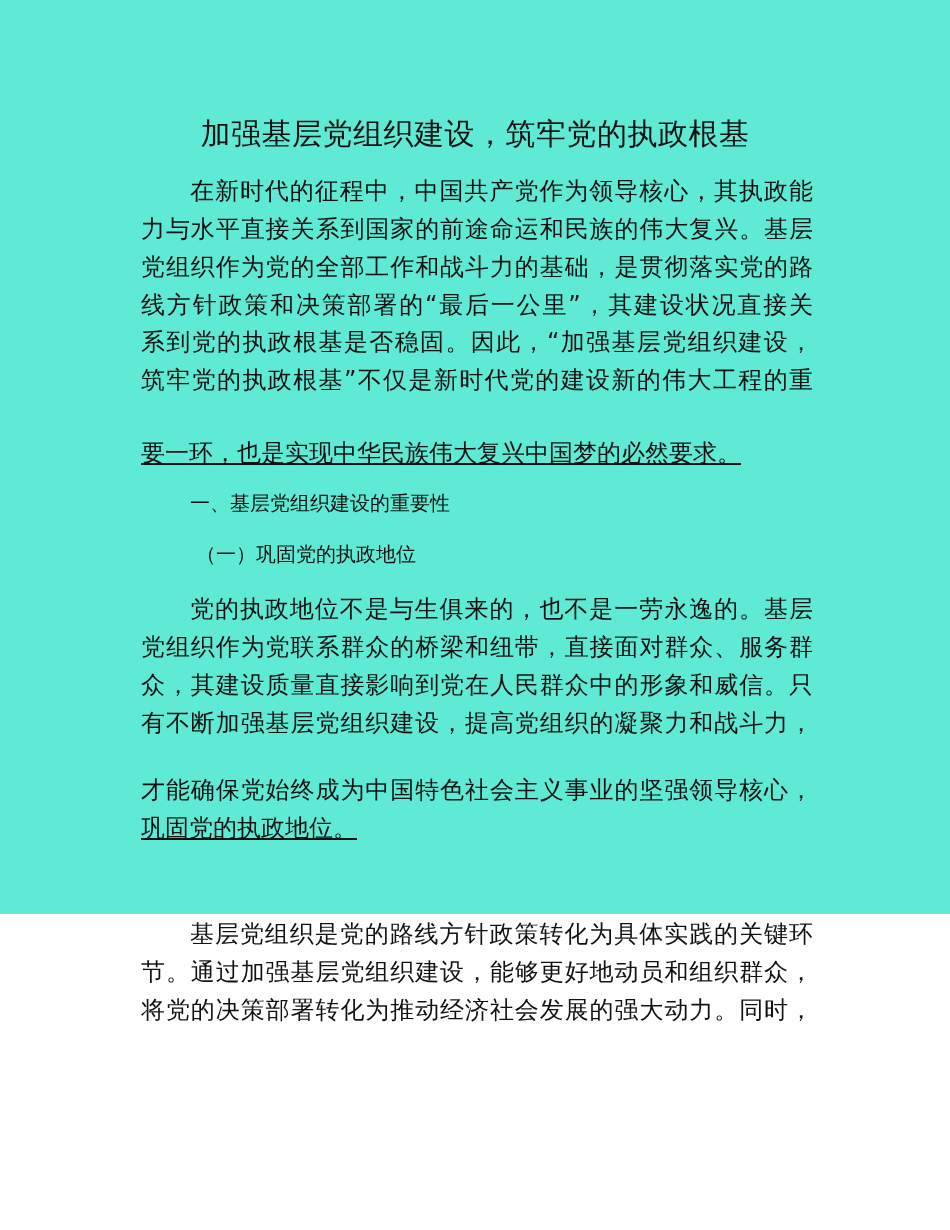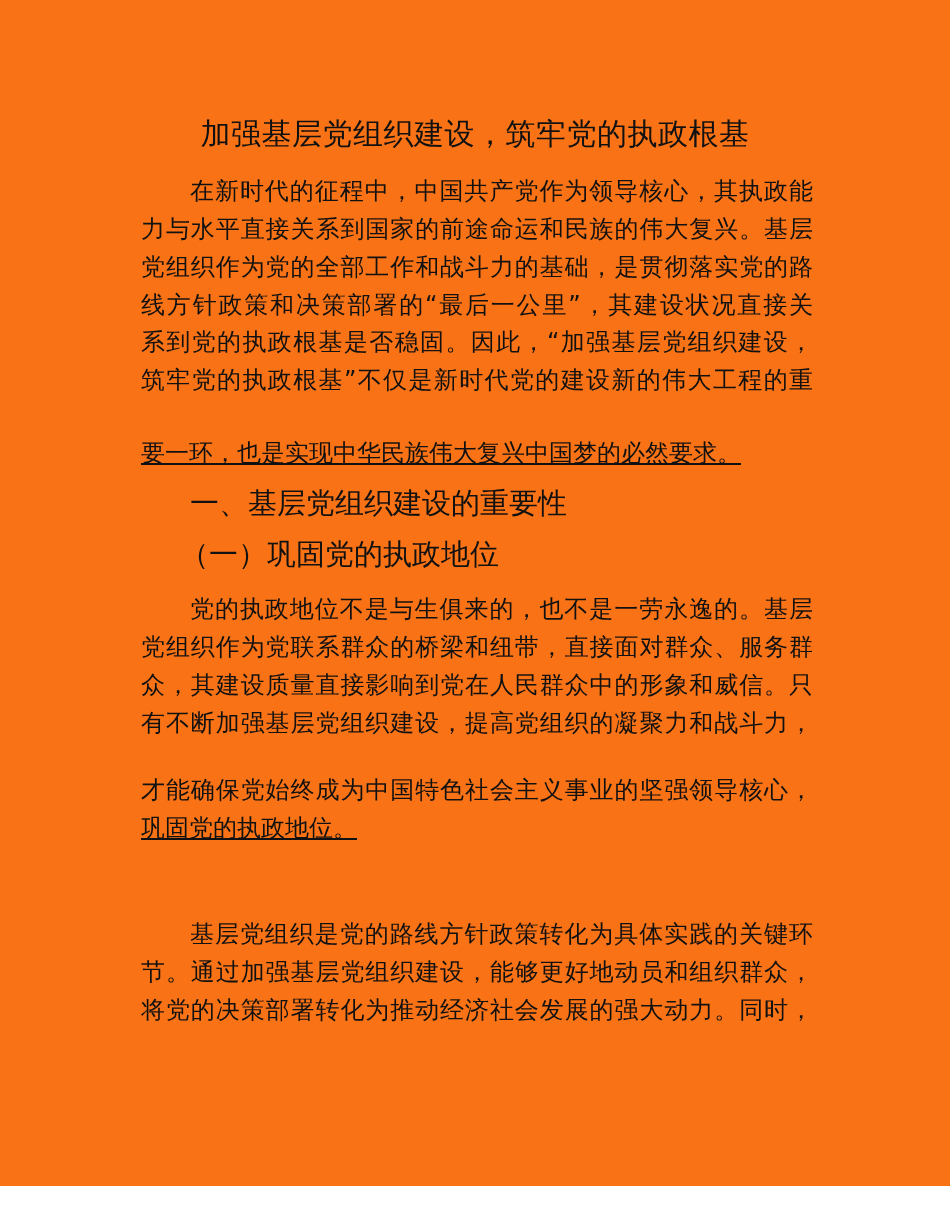--- a/index.html
+++ b/index.html
@@ -1,43 +1,43 @@
 <!DOCTYPE html>
 <html><head>
 <meta charset="utf-8">
 <style>
   html, body { margin: 0; padding: 0; background: #ffffff; }
   body { width: 950px; height: 1230px; position: relative; overflow: hidden;
          font-family: "DejaVu Sans", "Liberation Sans", sans-serif; color: #111111; }
-  .page { position: absolute; left: 0; top: 0; width: 950px; height: 1186px; background: #f97316; }
+  .page { position: absolute; left: 0; top: 0; width: 950px; height: 914px; background: #5eead4; }
   .title { position: absolute; left: 0; width: 950px; top: 114px; text-align: center;
            font-size: 30px; line-height: 40px; white-space: nowrap; letter-spacing: 0.5px; }
   .line { position: absolute; left: 141px; width: 672px; font-size: 24px; line-height: 30px;
           white-space: nowrap; text-align: justify; text-align-last: justify; letter-spacing: 0; }
   .line.indent { left: 190px; width: 623px; }
   .line.last { text-align-last: left; text-decoration: underline; }
-  .heading { position: absolute; font-size: 29px; line-height: 30px; white-space: nowrap; }
+  .heading { position: absolute; font-size: 20px; line-height: 30px; white-space: nowrap; }
 </style>
 </head>
 <body>
 
 <div class="page">
   <div class="title">加强基层党组织建设，筑牢党的执政根基</div>
 
   <div class="line indent" style="top:176px">在新时代的征程中，中国共产党作为领导核心，其执政能</div>
   <div class="line" style="top:214px">力与水平直接关系到国家的前途命运和民族的伟大复兴。基层</div>
   <div class="line" style="top:252px">党组织作为党的全部工作和战斗力的基础，是贯彻落实党的路</div>
   <div class="line" style="top:290px">线方针政策和决策部署的“最后一公里”，其建设状况直接关</div>
   <div class="line" style="top:327px">系到党的执政根基是否稳固。因此，“加强基层党组织建设，</div>
   <div class="line" style="top:365px">筑牢党的执政根基”不仅是新时代党的建设新的伟大工程的重</div>
   <div class="line last" style="top:438px">要一环，也是实现中华民族伟大复兴中国梦的必然要求。</div>
 
   <div class="heading" style="left:190px; top:488px">一、基层党组织建设的重要性</div>
 
-  <div class="heading" style="left:180px; top:539px">（一）巩固党的执政地位</div>
+  <div class="heading" style="left:196px; top:539px">（一）巩固党的执政地位</div>
 
   <div class="line indent" style="top:594px">党的执政地位不是与生俱来的，也不是一劳永逸的。基层</div>
   <div class="line" style="top:632px">党组织作为党联系群众的桥梁和纽带，直接面对群众、服务群</div>
   <div class="line" style="top:670px">众，其建设质量直接影响到党在人民群众中的形象和威信。只</div>
   <div class="line" style="top:708px">有不断加强基层党组织建设，提高党组织的凝聚力和战斗力，</div>
   <div class="line" style="top:775px">才能确保党始终成为中国特色社会主义事业的坚强领导核心，</div>
   <div class="line last" style="top:813px">巩固党的执政地位。</div>
 
 
   <div class="line indent" style="top:919px">基层党组织是党的路线方针政策转化为具体实践的关键环</div>

